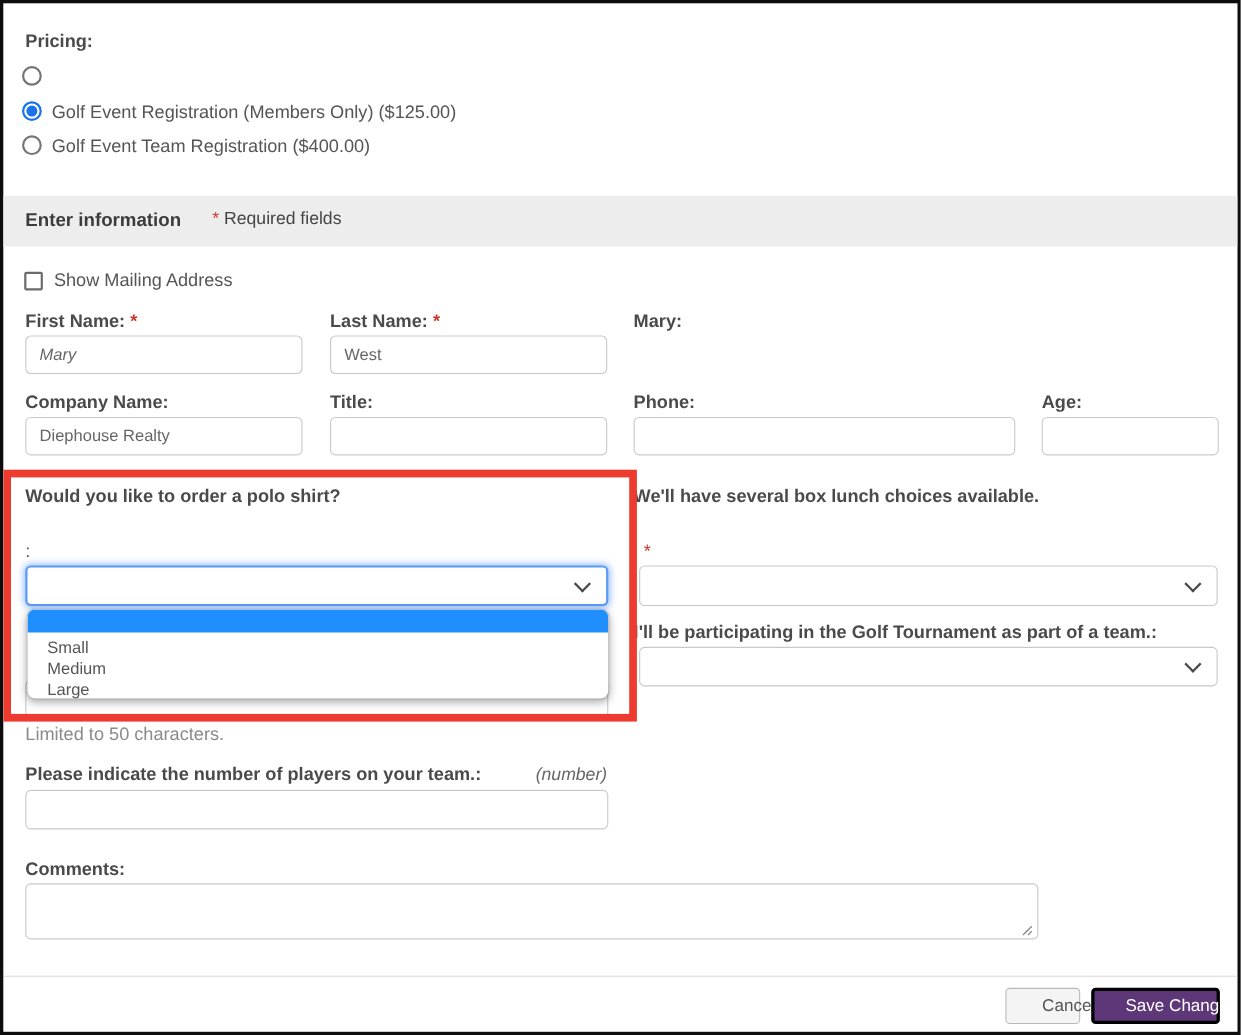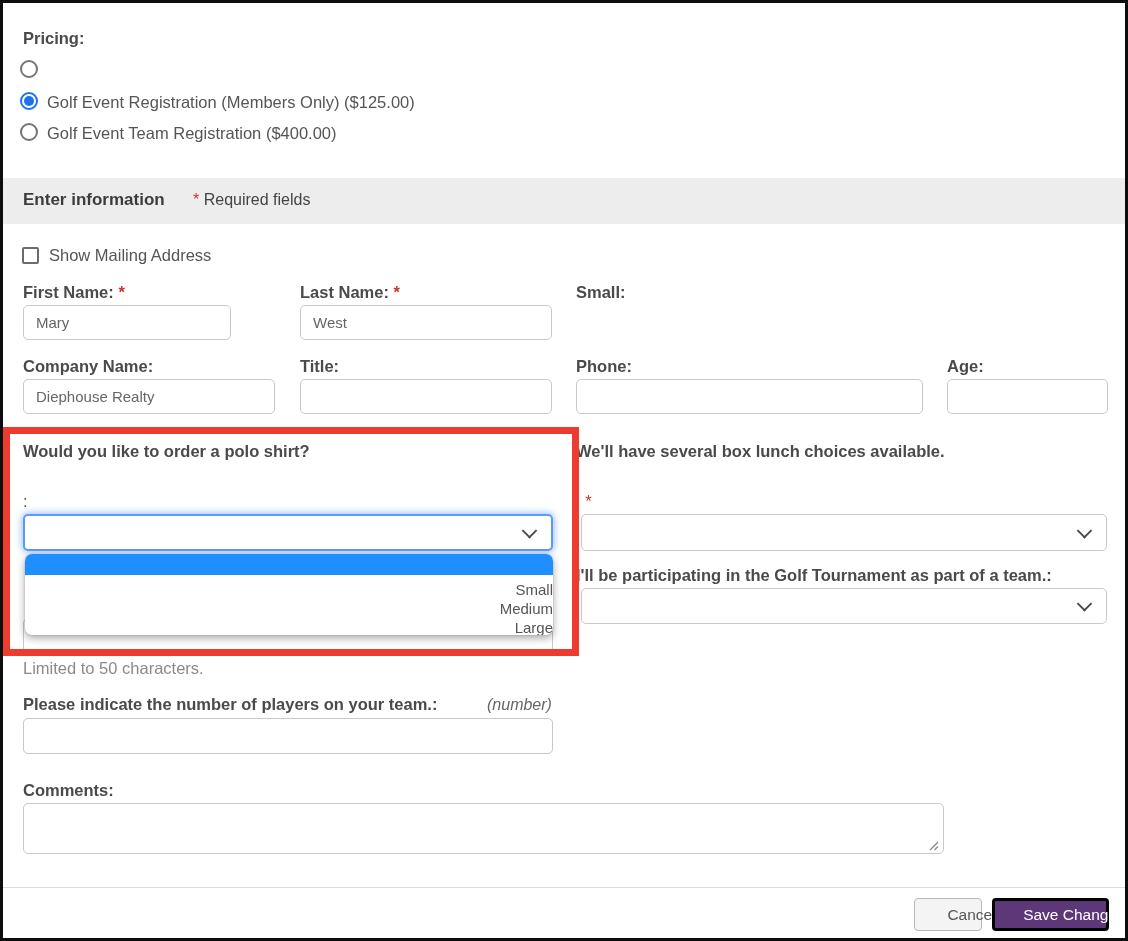--- a/index.html
+++ b/index.html
@@ -44,21 +44,21 @@
   }
   .bar{position:absolute;left:0;top:175px;width:100%;height:46px;background:#ededed;}
   .bar-title{position:absolute;left:20px;top:12px;font-weight:bold;font-size:17px;color:#3c3c3c;}
   .bar-req{position:absolute;left:190px;top:13px;font-size:16px;color:#444;}
   .dropdown{
     position:absolute;left:22px;top:551px;width:528px;height:81px;background:#fff;
     border-radius:7px;box-shadow:0 3px 9px rgba(0,0,0,0.35),0 0 2px rgba(0,0,0,0.2);
     z-index:20;overflow:hidden;
   }
   .dd-hl{height:21px;background:#1f8fff;cursor:pointer;}
-  .dd-opt{height:19px;line-height:19px;padding-left:13px;font-size:15px;color:#555;cursor:pointer;text-align:right;}
+  .dd-opt{height:19px;line-height:19px;padding-left:18px;font-size:15px;color:#555;cursor:pointer;}
   .redbox{
     position:absolute;left:0;top:424px;width:576px;height:229px;
     border:7px solid #ee3b2f;box-sizing:border-box;z-index:50;pointer-events:none;
   }
   .divider{position:absolute;left:0;top:884px;width:100%;height:1px;background:#dcdcdc;}
   .btn{
     position:absolute;top:895px;height:33px;border-radius:4px;font-size:15.5px;
     display:flex;align-items:center;justify-content:center;cursor:pointer;
     box-sizing:border-box;font-family:"Liberation Sans",sans-serif;white-space:nowrap;padding-left:47px;
   }
@@ -88,26 +88,26 @@
 
   <div class="bar">
     <span class="bar-title">Enter information</span>
     <span class="bar-req"><span class="req">*</span> <span>Required fields</span></span>
   </div>
 
   <div class="checkbox" style="left:19px;top:244px;"></div>
   <div class="txt" style="left:46px;top:243px;">Show Mailing Address</div>
 
   <div class="lbl" style="left:20px;top:280px;"><span>First Name:</span> <span class="req">*</span></div>
-  <input class="input" style="left: 20px; top: 302px; width: 208px;" value="Mary">
+  <input class="input" style="left: 20px; top: 302px; width: 252px; font-style: italic;" value="Mary">
 
   <div class="lbl" style="left:297px;top:280px;"><span>Last Name:</span> <span class="req">*</span></div>
   <input class="input" style="left: 297px; top: 302px; width: 252px;" value="West">
 
-  <div class="lbl" style="left:573px;top:280px;">Small:</div>
+  <div class="lbl" style="left:573px;top:280px;">Mary:</div>
 
   <div class="lbl" style="left:20px;top:354px;">Company Name:</div>
   <input class="input" style="left: 20px; top: 376px; width: 252px;" value="Diephouse Realty">
 
   <div class="lbl" style="left:297px;top:354px;">Title:</div>
   <input class="input" style="left: 297px; top: 376px; width: 252px;" value="">
 
   <div class="lbl" style="left:573px;top:354px;">Phone:</div>
   <input class="input" style="left: 573px; top: 376px; width: 347px;" value="">
 

